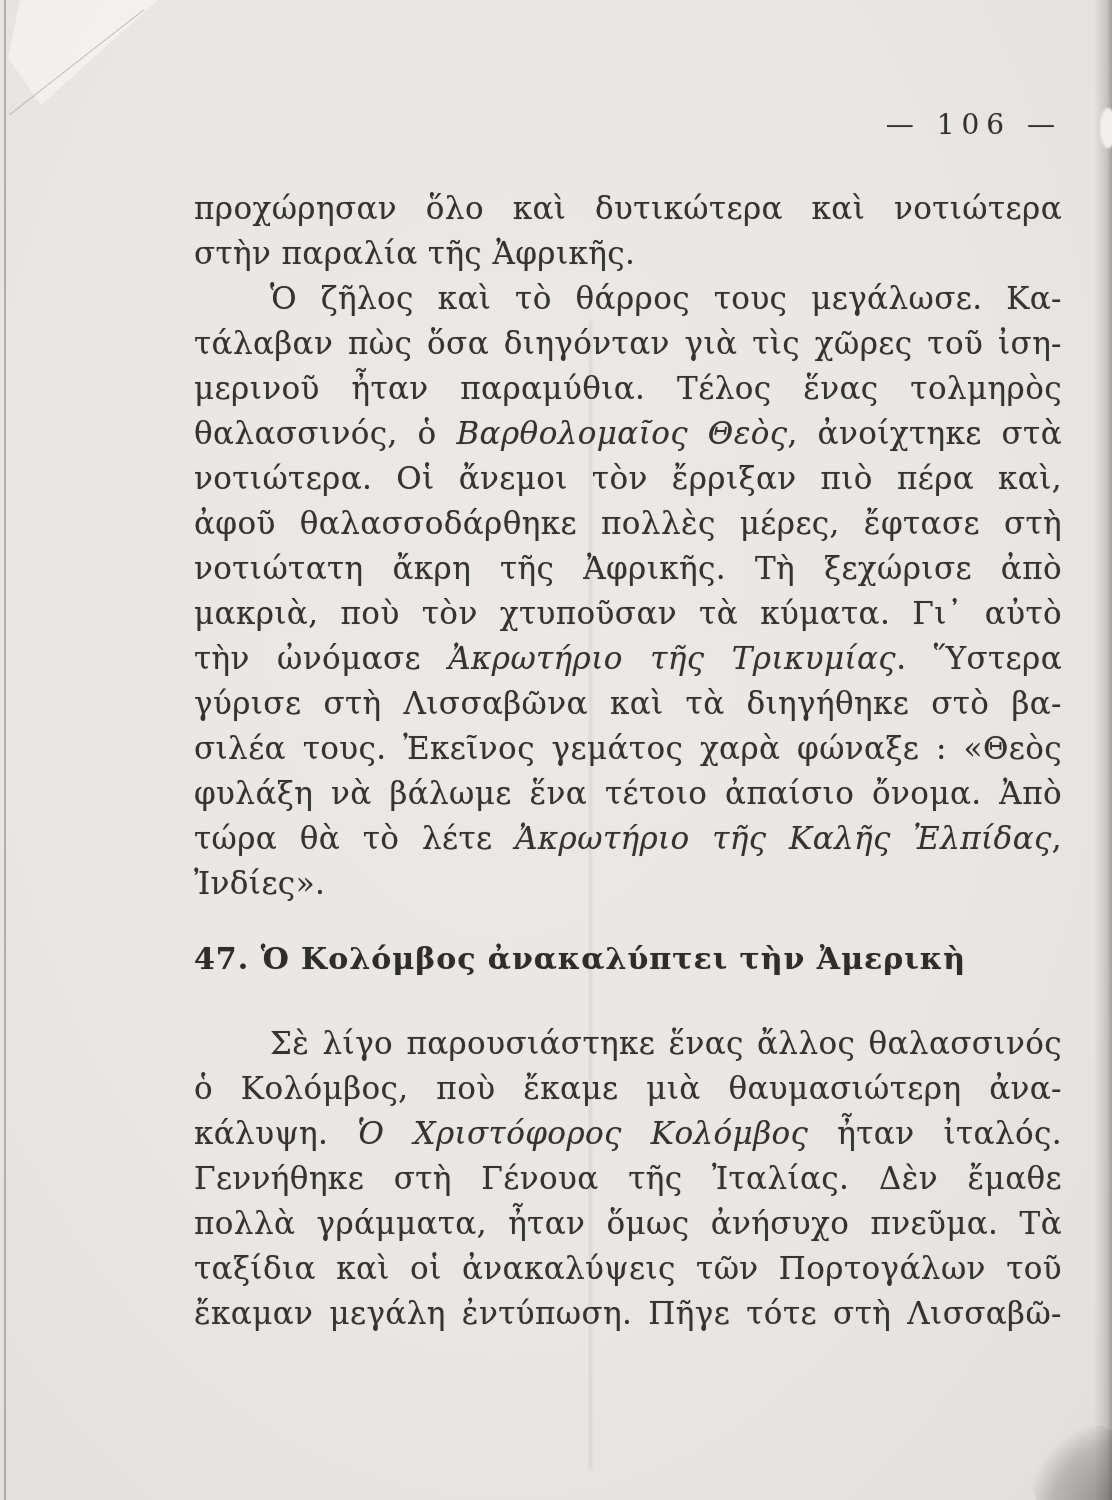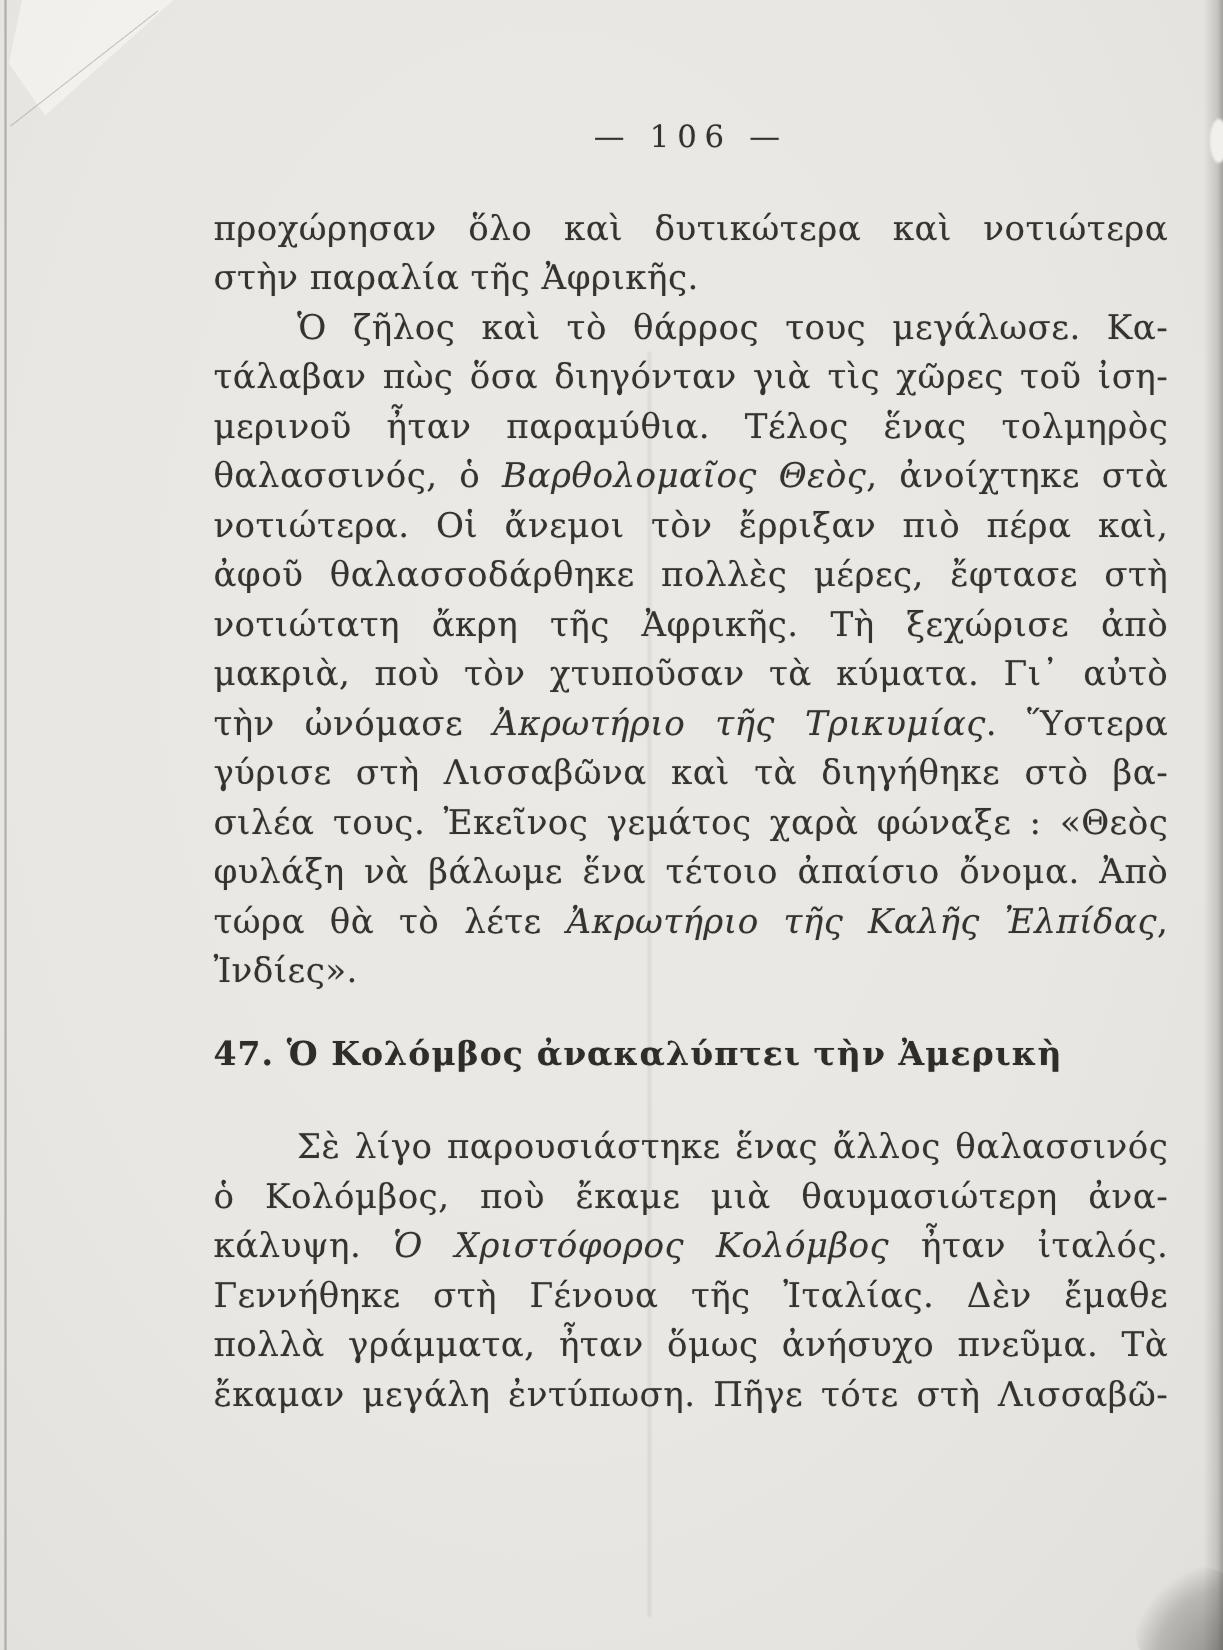--- a/index.html
+++ b/index.html
@@ -40,21 +40,21 @@
     border-radius:50%;
   }
   .crease{
     position:absolute;left:589px;top:320px;bottom:30px;width:3px;
     background:rgba(120,117,110,0.13);filter:blur(1px);
   }
   
   .content{position:absolute;left:194px;top:0;width:868px;}
   .pagenum{
     position:absolute;top:108px;left:0;width:100%;
-    text-align:center;font-size:28px;letter-spacing:7px;
+    text-align:right;font-size:28px;letter-spacing:7px;
     color:#33322f;text-shadow:0 0 1px rgba(52,51,47,0.3);
   }
   .textflow{
     position:absolute;top:186px;left:0;width:100%;
     font-size:31px;line-height:45px;letter-spacing:0.4px;
     text-shadow:0 0 1px rgba(52,51,47,0.32);
   }
   .para{display:block;}
   .line{text-align:justify;}
   .line.just{text-align-last:justify;}
@@ -103,18 +103,19 @@
           <div class="line just"><span>τώρα θὰ τὸ λέτε </span><span class="it">Ἀκρωτήριο τῆς Καλῆς Ἐλπίδας</span><span>,</span></div>
           <div class="line"><span>Ἰνδίες».</span></div>
         </div>
       <div class="heading">47. Ὁ Κολόμβος ἀνακαλύπτει τὴν Ἀμερικὴ</div>
       <div class="para">
           <div class="line just ind"><span>Σὲ λίγο παρουσιάστηκε ἕνας ἄλλος θαλασσινός</span></div>
           <div class="line just"><span>ὁ Κολόμβος, ποὺ ἔκαμε μιὰ θαυμασιώτερη ἀνα-</span></div>
           <div class="line just"><span>κάλυψη. </span><span class="it">Ὁ Χριστόφορος Κολόμβος</span><span> ἦταν ἰταλός.</span></div>
           <div class="line just"><span>Γεννήθηκε στὴ Γένουα τῆς Ἰταλίας. Δὲν ἔμαθε</span></div>
           <div class="line just"><span>πολλὰ γράμματα, ἦταν ὅμως ἀνήσυχο πνεῦμα. Τὰ</span></div>
+          <div class="line just"><span>ταξίδια καὶ οἱ ἀνακαλύψεις τῶν Πορτογάλων τοῦ</span></div>
           <div class="line just"><span>ἔκαμαν μεγάλη ἐντύπωση. Πῆγε τότε στὴ Λισσαβῶ-</span></div>
         </div>
     </div>
   </div>
 
 </div>
 
 </body></html>

